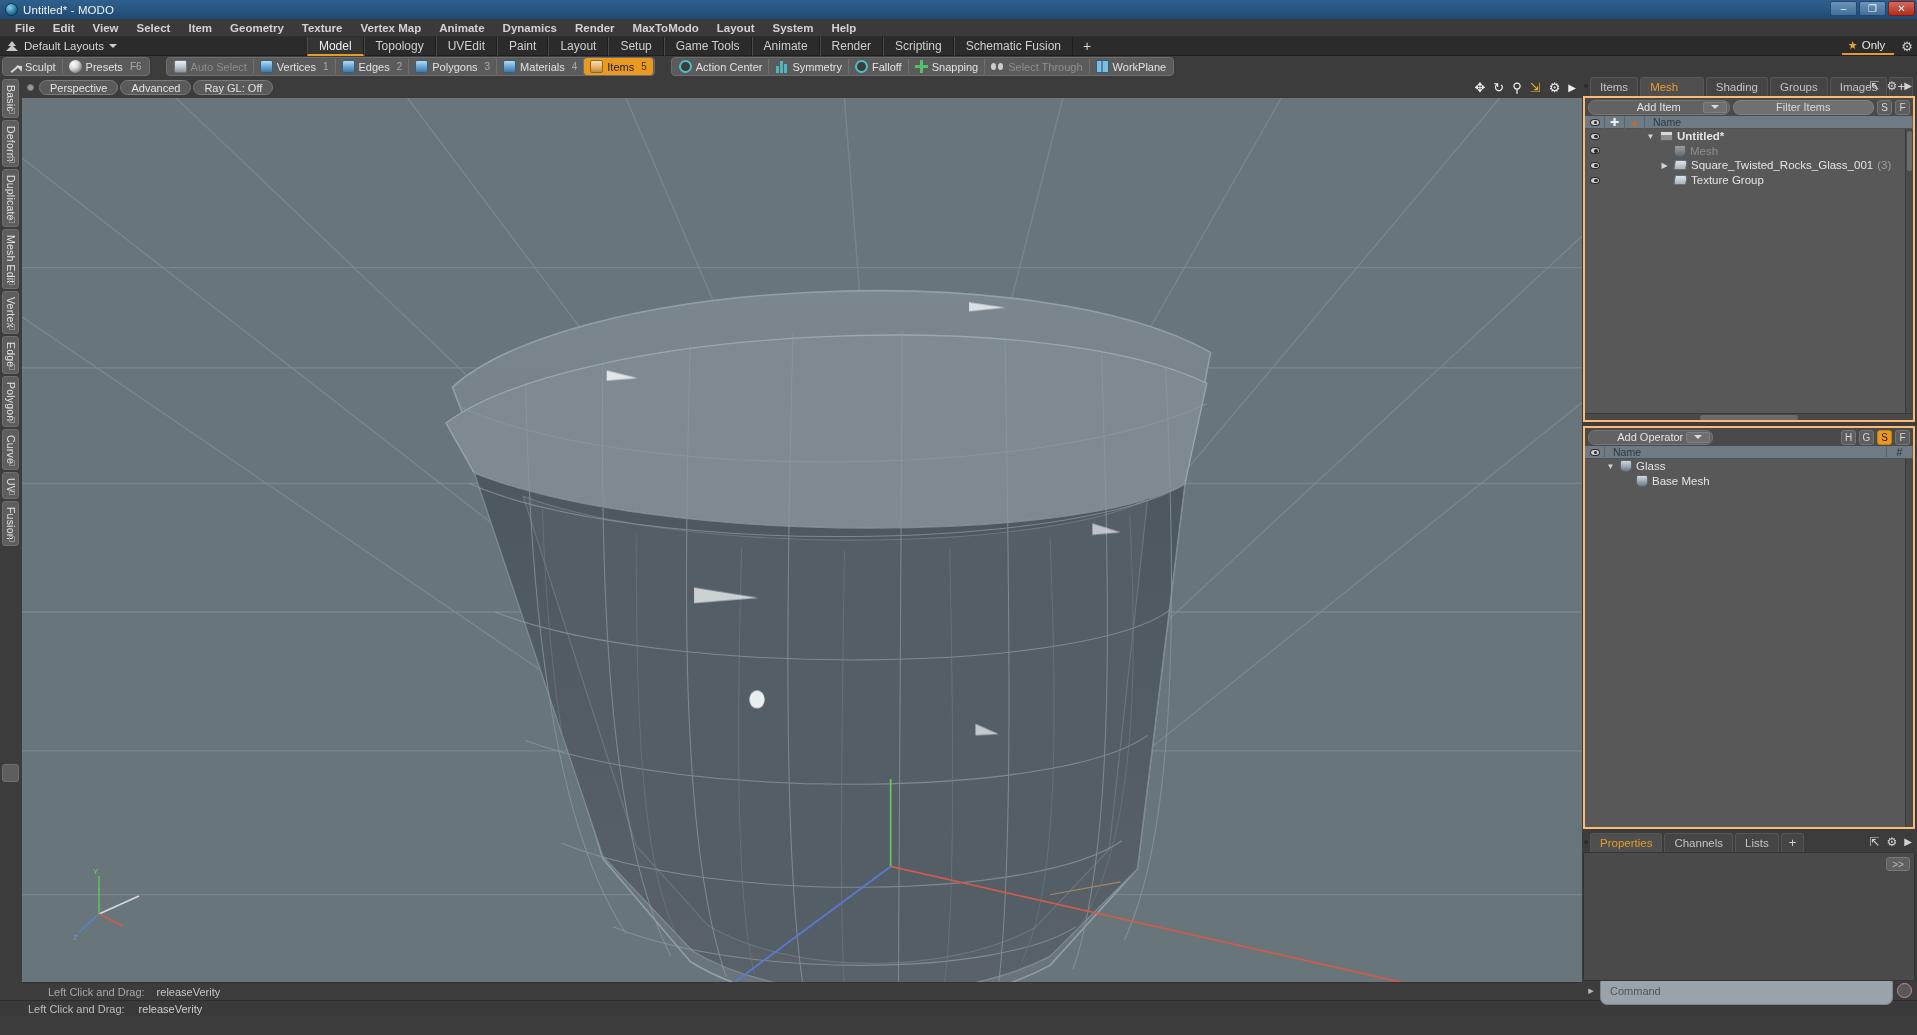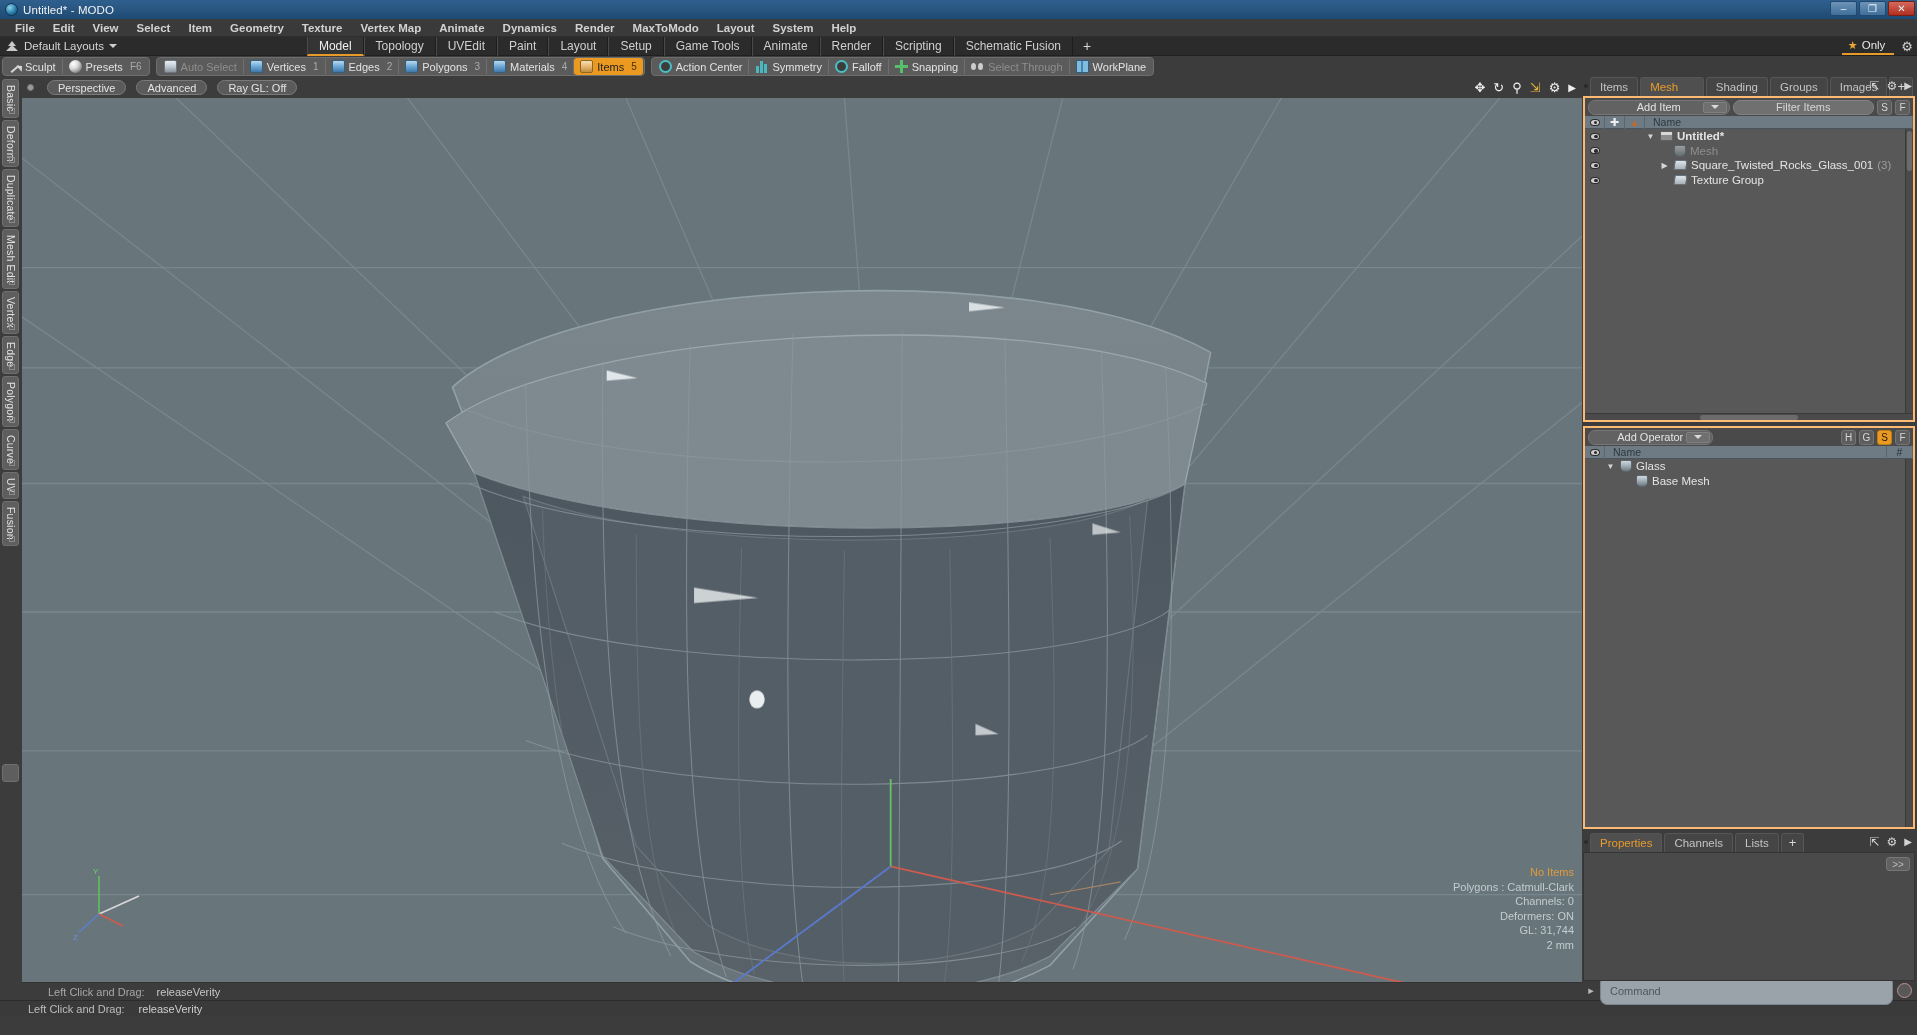--- a/index.html
+++ b/index.html
@@ -65,21 +65,21 @@
   #layout-tabs .plus { padding:0 10px; line-height:19px; font-size:14px; color:#d5d5d5; border:none; }
   #layout-right { position:absolute; right:4px; display:flex; align-items:center; gap:7px; }
   #only-btn {
     display:flex;align-items:center;gap:4px; padding:1px 9px 1px 6px;
     border-bottom:2px solid #e59a2a; font-size:11.5px; color:#e6e6e6;
   }
   .star { color:#e8a53a; font-size:11px; }
   .gearglyph { color:#d0d0d0; font-size:13px; line-height:13px; }
 
   
-  #modebar { height:21px; background:#3c3c3c; display:flex; align-items:center; padding:1px 2px; gap:6px;}
+  #modebar { height:21px; background:#3c3c3c; display:flex; align-items:center; padding:1px 2px; gap:16px;}
   .tbgroup {
     display:flex; align-items:center; height:19px;
     background:#5b5b5b; border:1px solid #6e6e6e; border-radius:4px;
     padding:0 1px;
   }
   .tbtn { display:flex; align-items:center; height:17px; padding:0 6px; font-size:11px; color:#e2e2e2; gap:4px; border-radius:3px; cursor:default;}
   .tbtn.dim { color:#8e8e8e; }
   .tbtn.sel { background:#eb9a21; color:#1e1e1e; }
   .tbtn .num { color:#a9a9a9; font-size:10px; margin-left:3px; }
   .tbtn.sel .num { color:#4a3100; }
@@ -116,21 +116,21 @@
     color:#e0e0e0; font-size:10.5px; letter-spacing:.2px;
     display:flex; align-items:center; justify-content:center;
     margin-bottom:2px; padding:5px 0; cursor:default; position:relative;
   }
   #vstrip .vtab:after{ content:""; position:absolute; bottom:3px; left:50%; margin-left:-2px; width:4px;height:4px;border:1px solid #8c8c8c;}
   #vstrip .spacer { flex:1; }
   #vstrip .vbox { height:18px; background:#5e5e5e;border:1px solid #6f6f6f;border-radius:3px; margin-bottom:2px;}
 
   
   #viewport-wrap { flex:1; display:flex; flex-direction:column; background:#3c3c3c; padding:0 1px; position:relative;}
-  #vp-header { height:21px; display:flex; align-items:center; gap:10px; position:relative; }
+  #vp-header { height:21px; display:flex; align-items:center; gap:2px; position:relative; }
   .vp-pill {
     height:15px; border:1px solid #7a7a7a; border-radius:8px; background:#5a5a5a;
     color:#e4e4e4; font-size:11px; display:flex;align-items:center; padding:0 10px;
   }
   .vp-dot { width:7px;height:7px;border-radius:50%;background:#9a9a9a;border:1px solid #777; margin:0 3px 0 5px;}
   #vp-hdr-right { position:absolute; right:6px; display:flex; align-items:center; gap:8px; color:#efefef; }
   #vp-hdr-right span { font-size:13px; line-height:13px; }
   #viewport {
     flex:1; position:relative; overflow:hidden;
     background:#68767c;
@@ -482,28 +482,20 @@
 
       <svg id="axisgizmo" viewBox="0 0 80 80">
         <line x1="32" y1="52" x2="32" y2="14" stroke="#5ec25a" stroke-width="1.6"></line>
         <line x1="32" y1="52" x2="72" y2="34" stroke="#d8d8d8" stroke-width="1.6"></line>
         <line x1="32" y1="52" x2="12" y2="70" stroke="#5a7fd0" stroke-width="1.6"></line>
         <line x1="32" y1="52" x2="56" y2="64" stroke="#cf5a4e" stroke-width="1.6"></line>
         <text x="26" y="12" fill="#6fd06a" font-size="8" font-family="Liberation Sans, sans-serif">Y</text>
         <text x="6" y="78" fill="#6a8fe0" font-size="8" font-family="Liberation Sans, sans-serif">Z</text>
       </svg>
 
-      <div id="statusoverlay">
-        <div class="noitems">No Items</div>
-        <div>Polygons : Catmull-Clark</div>
-        <div>Channels: 0</div>
-        <div>Deformers: ON</div>
-        <div>GL: 31,744</div>
-        <div>2 mm</div>
-      </div>
     </div>
 
     <div id="toolstatus">
       <span class="k">Left Click and Drag:</span>
       <span>releaseVerity</span>
     </div>
   </div>
 
   <div id="rightpanel">
 

